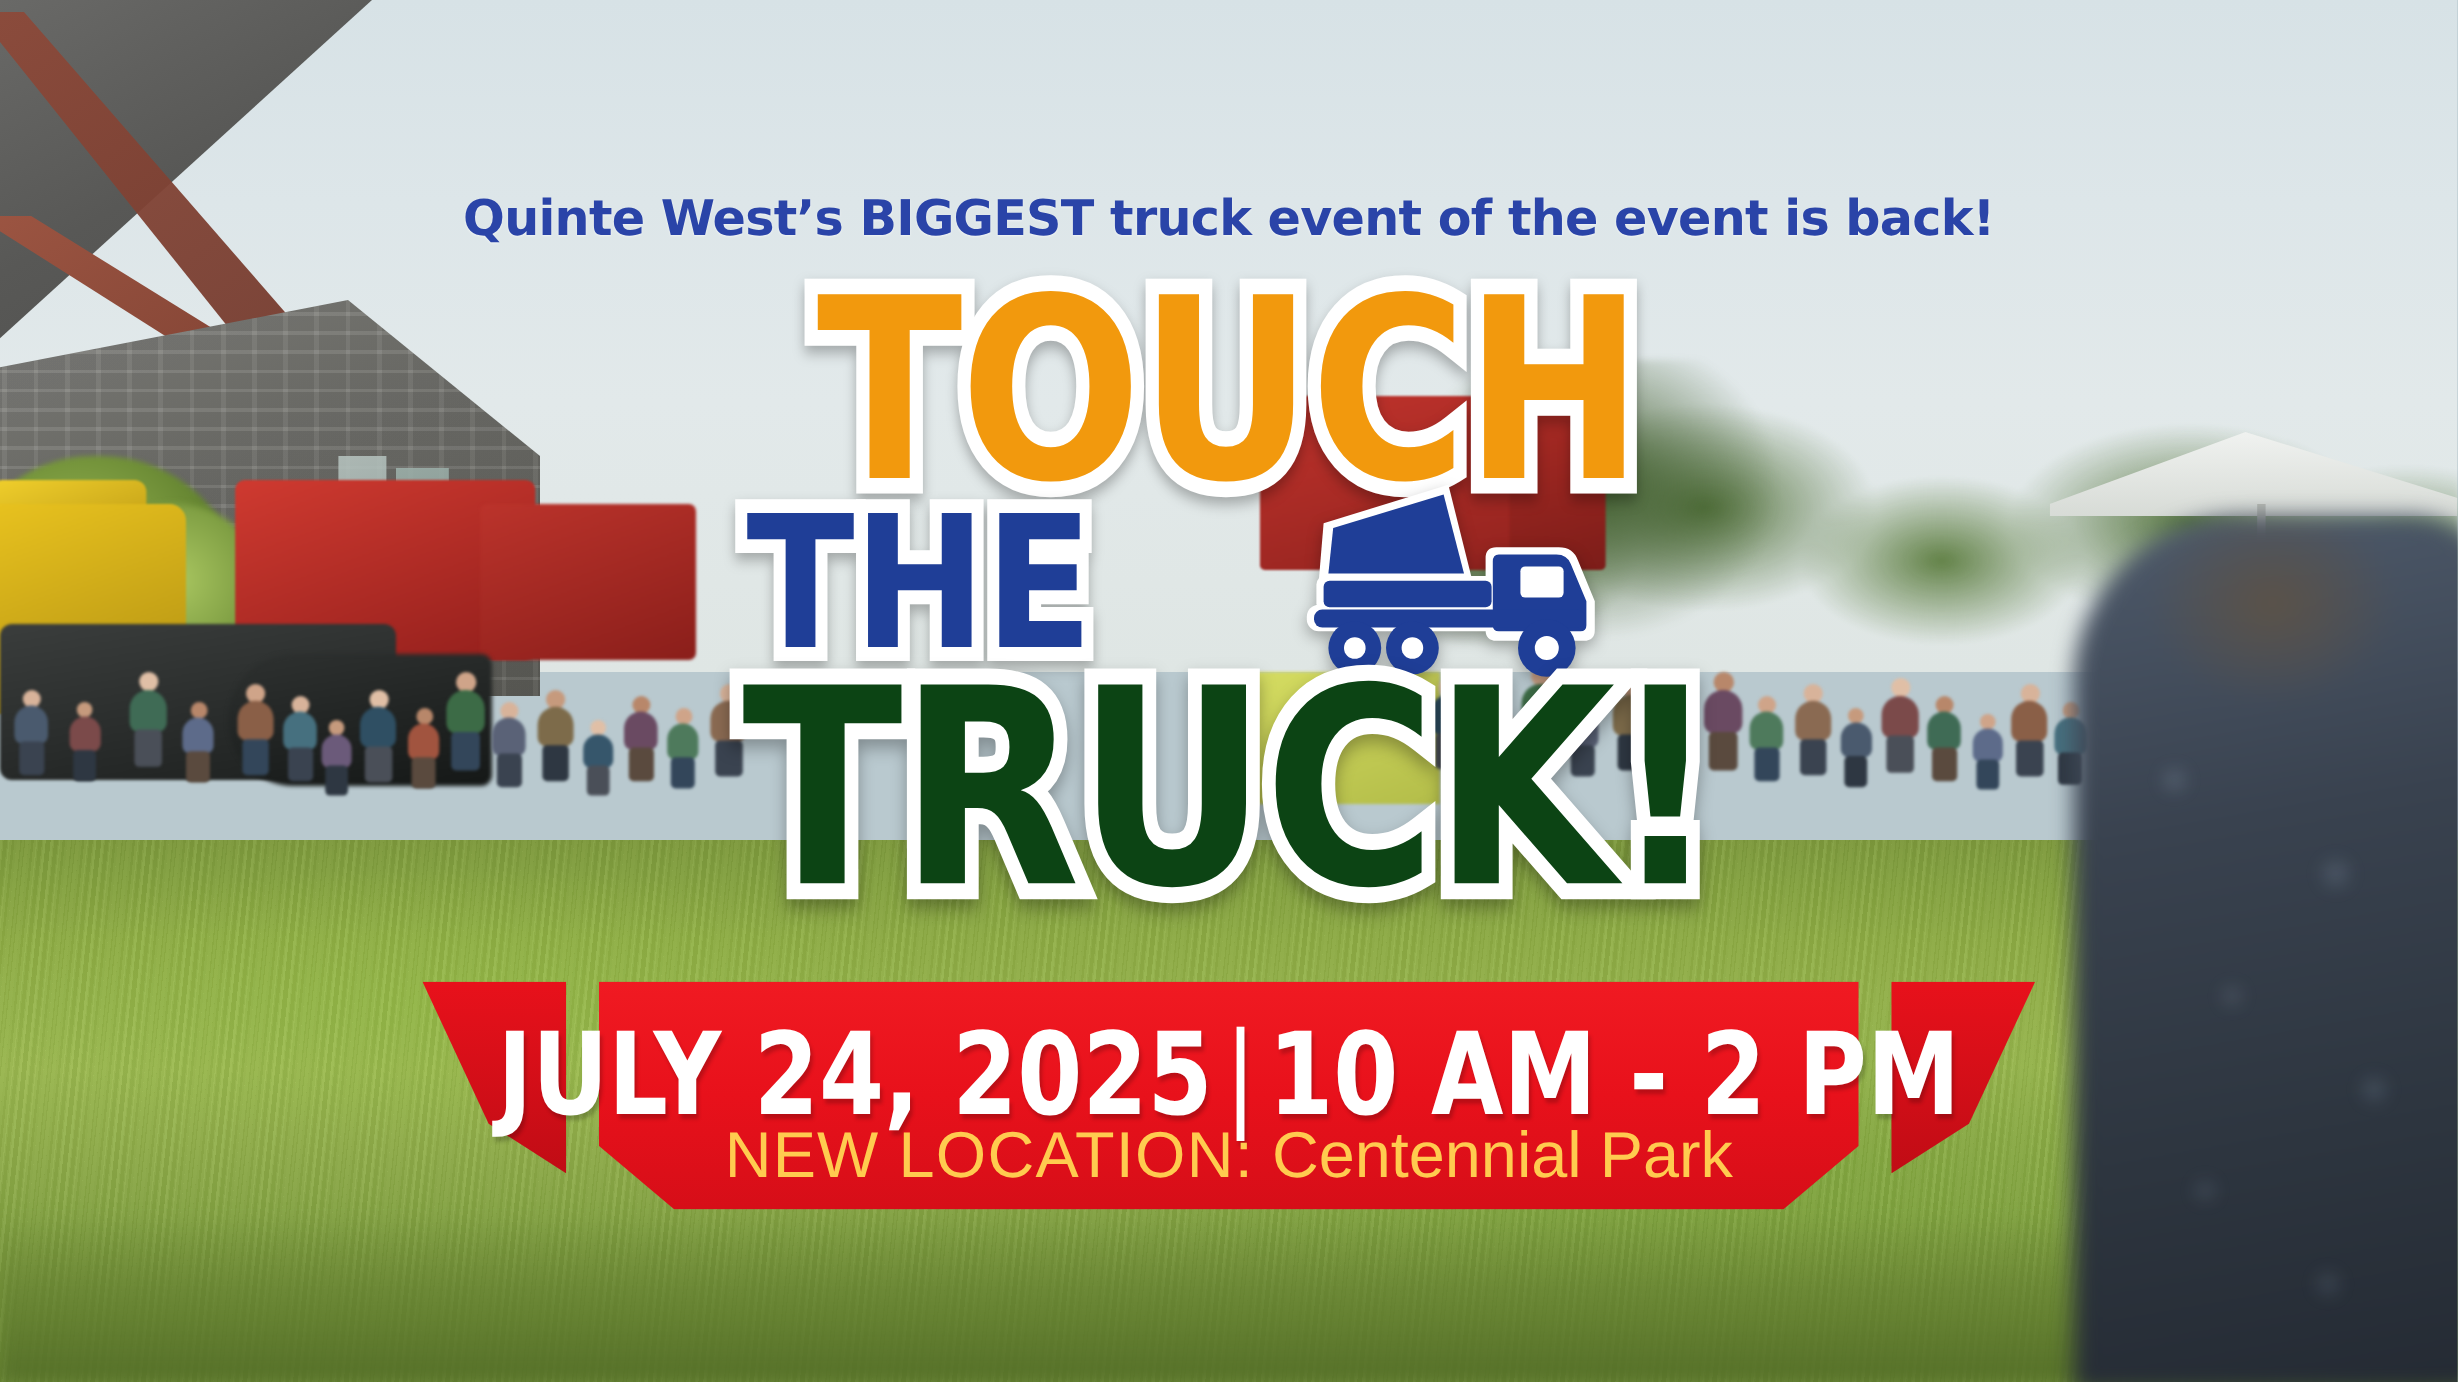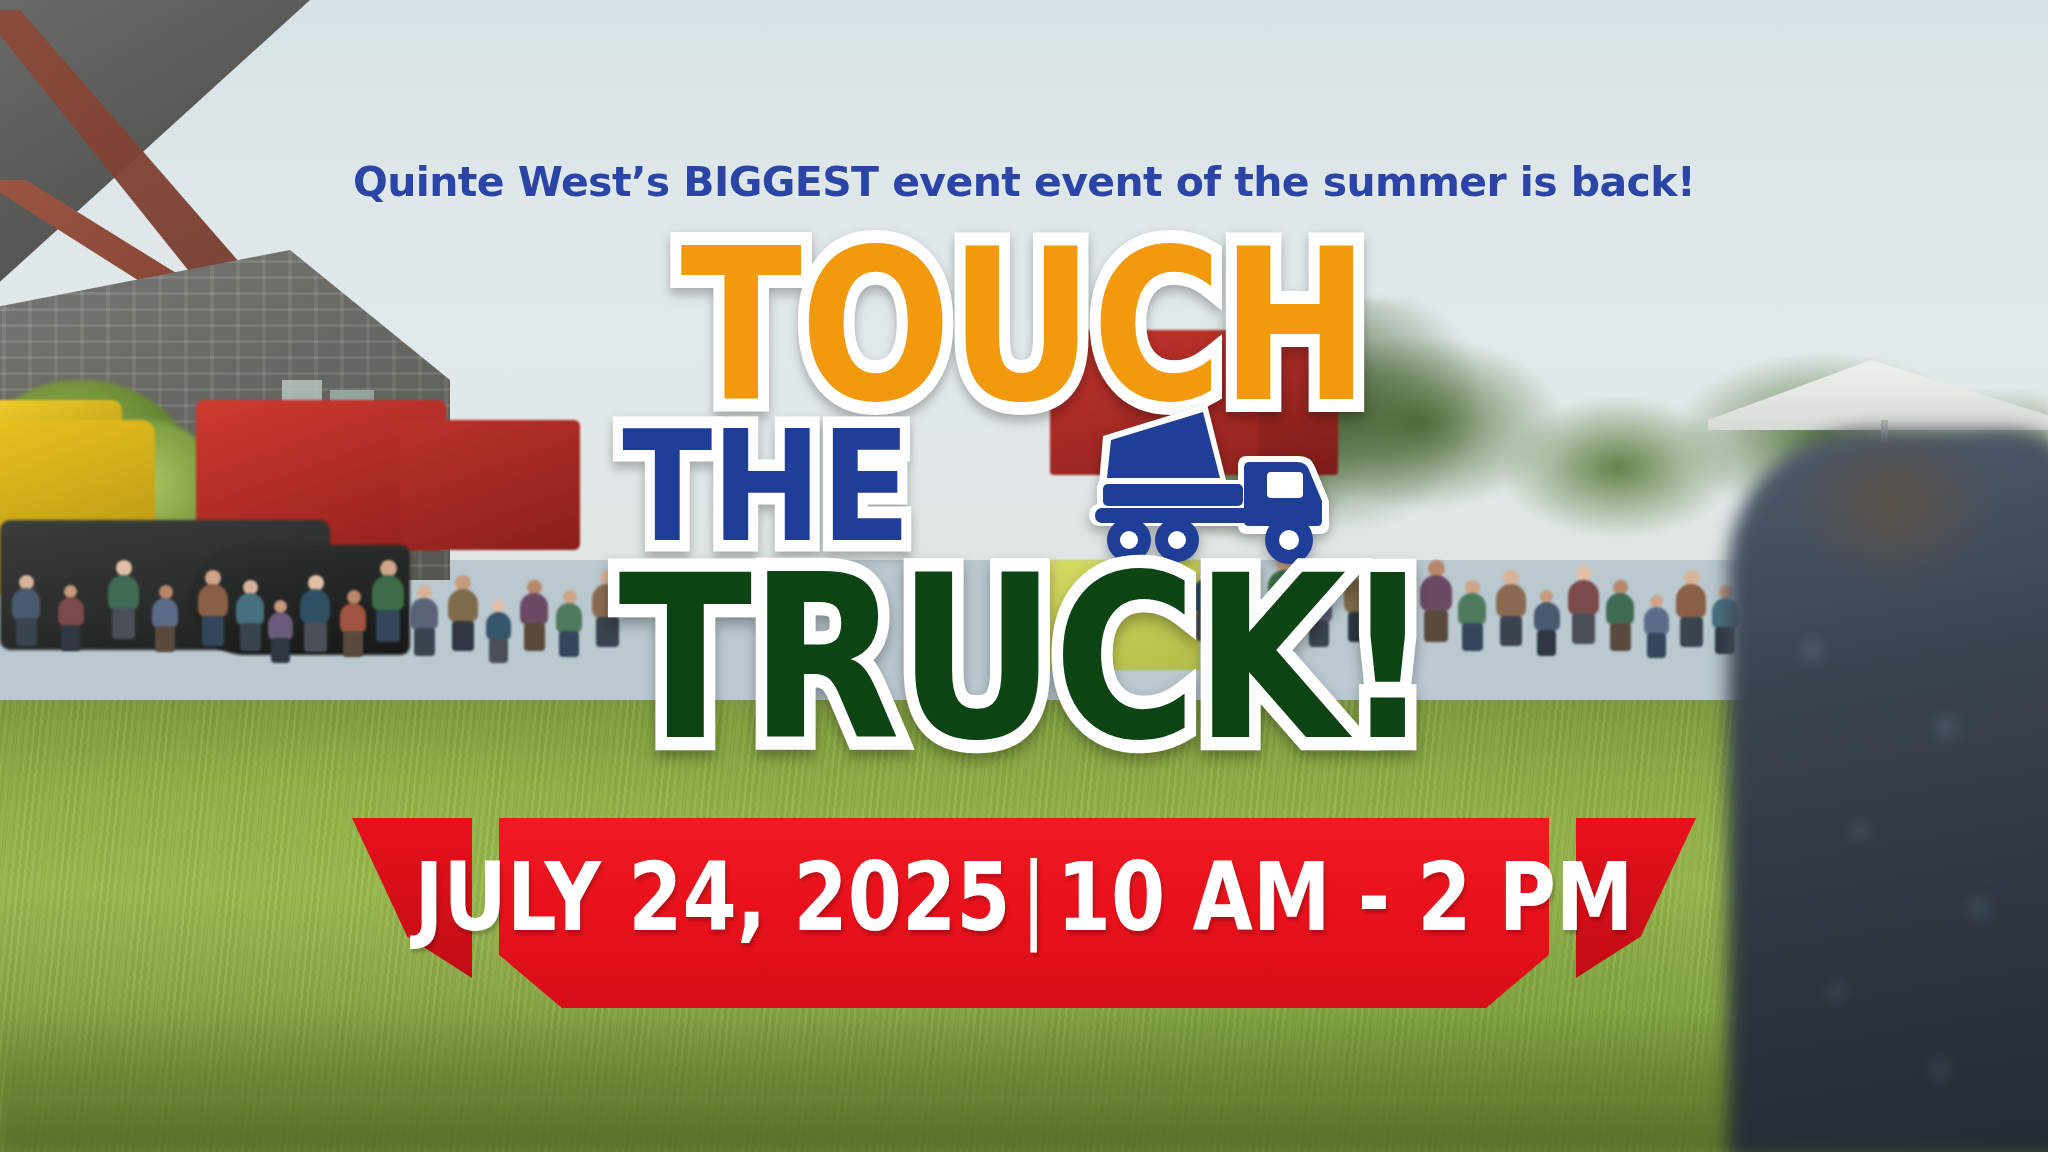--- a/index.html
+++ b/index.html
@@ -558,21 +558,21 @@
       <div class="person" style="left: 1824px; top: 570px; width: 31px; height: 74px;">
         <div class="p-head" style="width: 16px; height: 16px; left: 7px; top: 0px; background: rgb(207, 164, 137);"></div>
         <div class="p-body" style="width: 30px; height: 33px; left: 0px; top: 14px; background: rgb(161, 84, 63);"></div>
         <div class="p-legs" style="width: 22px; height: 30px; left: 4px; top: 46px; background: rgb(51, 70, 90);"></div>
       </div>
     </div>
 
   <div class="blur-person-fg"></div>
   <div class="blur-person-fg-pattern"></div>
 
-  <div class="tagline">Quinte West’s BIGGEST event event of the summer is back!</div>
+  <div class="tagline">Quinte West’s BIGGEST truck event of the event is back!</div>
 
   <div class="title-stack">
 
     <span class="word word-touch">TOUCH</span>
 
     <div class="line-the">
       <span class="word-the">THE</span>
 
       <svg class="truck-icon" viewBox="0 0 330 190">
         <g fill="#ffffff">
@@ -603,14 +603,18 @@
   </div>
 
   <div class="banner-flag-left"></div>
   <div class="banner-flag-right"></div>
   <div class="banner"></div>
 
   <div class="banner-line1">
     <span>JULY 24, 2025</span><span class="sep">|</span><span>10 AM - 2 PM</span>
   </div>
 
+  <div class="banner-line2">
+    <span class="loc-label">NEW LOCATION:</span>
+    <span>Centennial Park</span>
+  </div>
 
 </div>
 
 </body></html>

